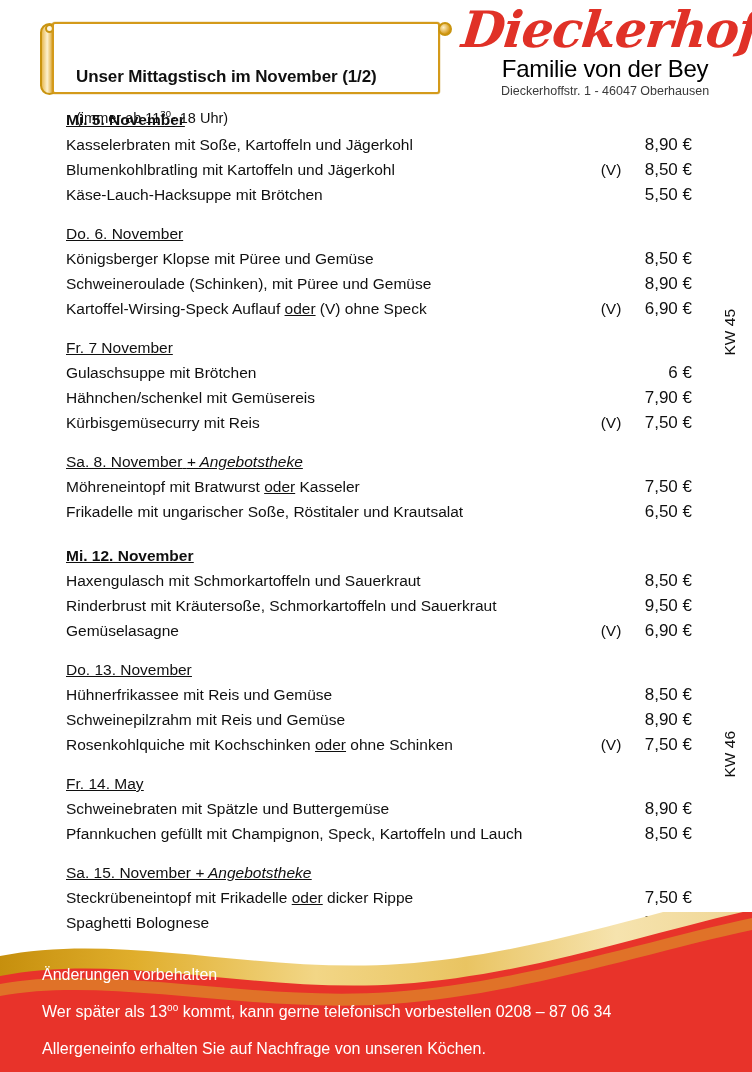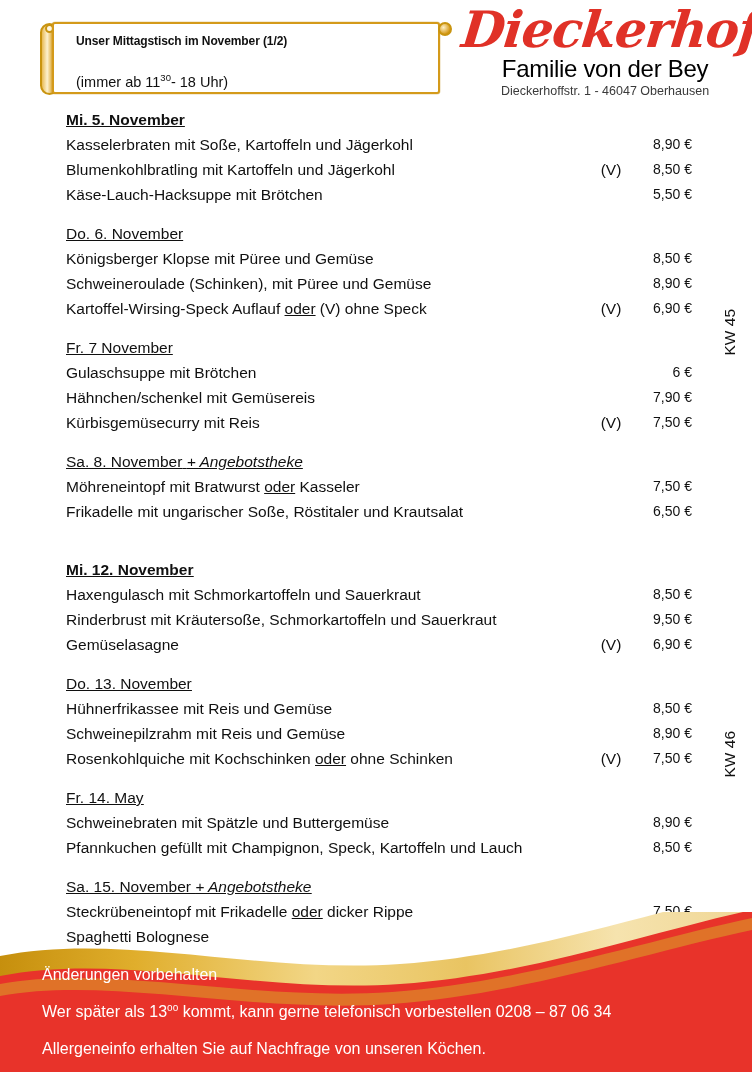--- a/index.html
+++ b/index.html
@@ -73,25 +73,26 @@
     background: #fff7e2;
     box-sizing: border-box;
   }
   #title-text-wrap {
     position: absolute;
     left: 42px;
     top: 10px;
     right: 18px;
   }
   #title-main {
-    font-size: 12px;
+    font-size: 17px;
     font-weight: bold;
     letter-spacing: -0.1px;
     line-height: 22px;
     white-space: nowrap;
+    margin-top: 36px;
   }
   #title-sub {
     font-size: 14.5px;
     line-height: 21px;
     margin-top: 20px;
     white-space: nowrap;
   }
   #title-sub sup {
     font-size: 9.5px;
     vertical-align: super;
@@ -133,21 +134,21 @@
   
   #menu {
     position: absolute;
     left: 0;
     top: 108px;
     width: 717px;
   }
   .week {
     position: relative;
   }
-  .week + .week { margin-top: 34px; text-decoration: underline; }
+  .week + .week { margin-top: 20px; text-decoration: underline; }
 
   .day {
     position: relative;
     padding: 0 0 0 0;
   }
   .day + .day { margin-top: 15px; }
 
   .day-head {
     font-size: 15.5px;
     line-height: 24px;
@@ -182,21 +183,21 @@
     width: 34px;
     text-align: center;
     font-size: 15.5px;
   }
   .dish-price {
     position: absolute;
     left: 560px;
     width: 132px;
     top: 0;
     text-align: right;
-    font-size: 14px;
+    font-size: 17px;
     white-space: nowrap;
   }
 
   
   .kw-label {
     position: absolute;
     right: 6px;
     font-size: 15.5px;
     color: #101010;
     transform-origin: 100% 50%;

